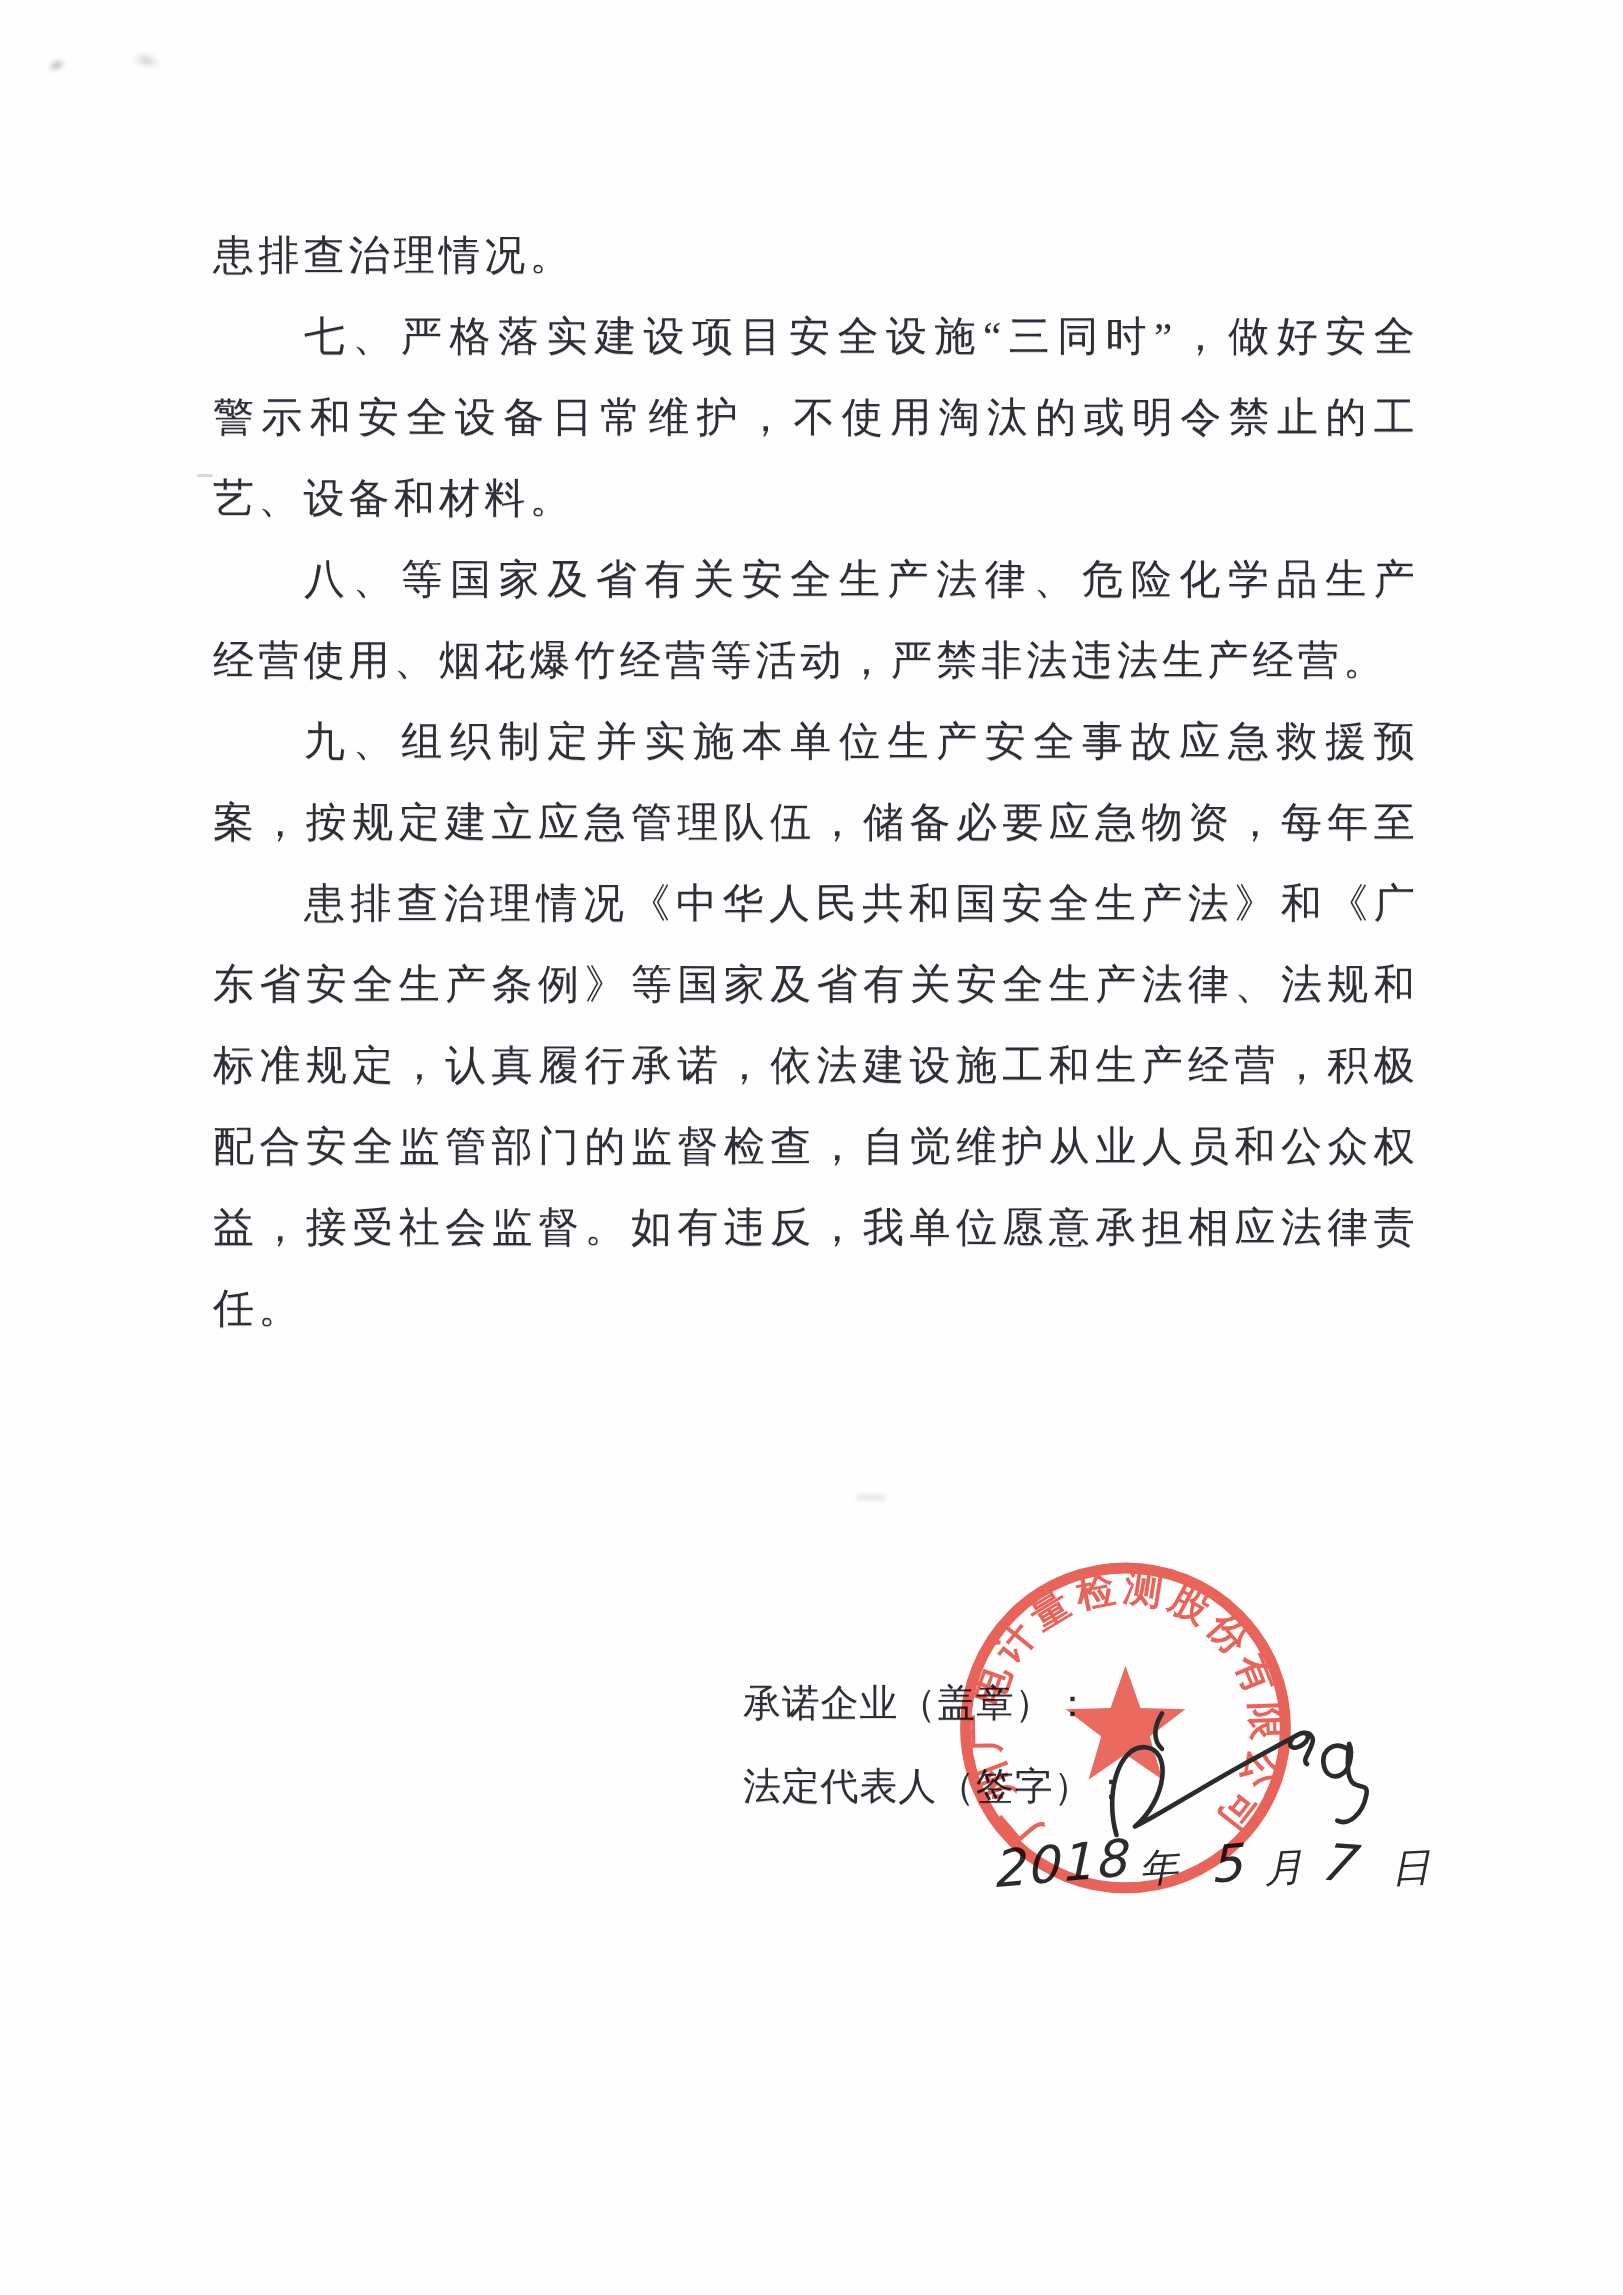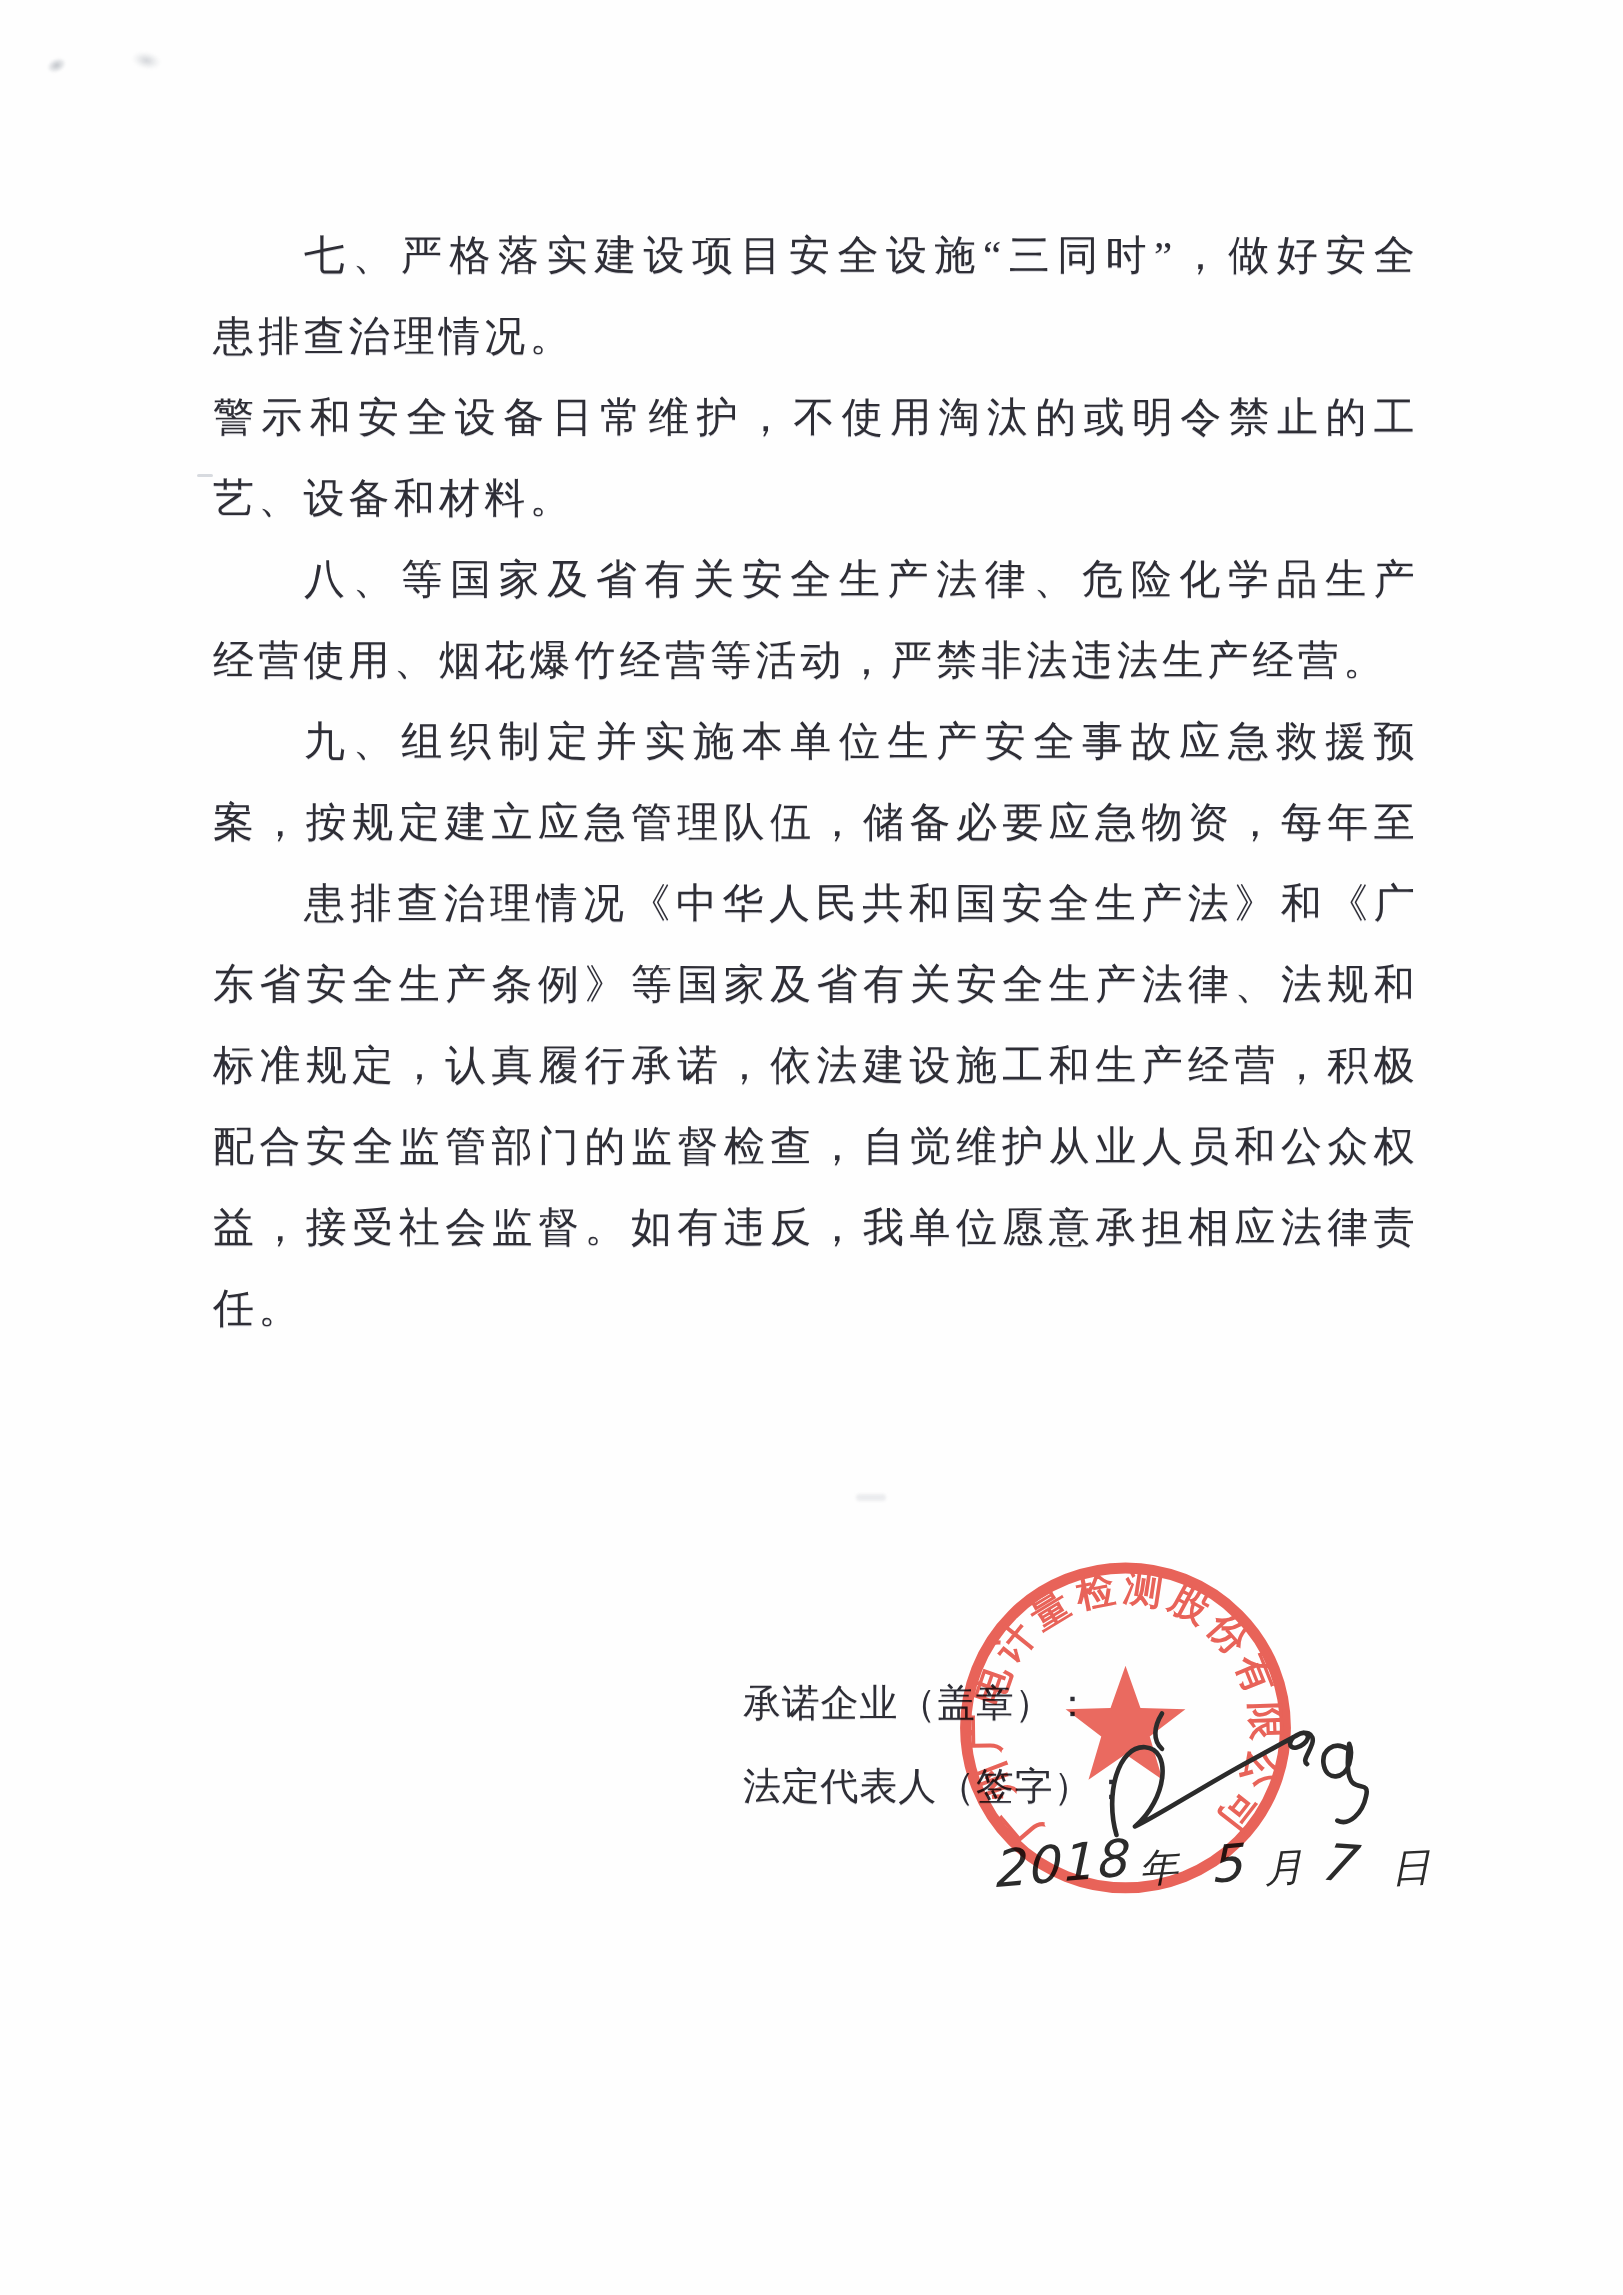--- a/index.html
+++ b/index.html
@@ -80,25 +80,25 @@
 
 <div class="page">
 
   <div class="speck speck-1"></div>
   <div class="speck speck-2"></div>
   <div class="dash-1"></div>
   <div class="smudge-1"></div>
 
   <div class="doc-text">
 
-  <div class="line indent full">
+  <div class="line">
+        <span>患排查治理情况。</span>
+      </div>
+      <div class="line indent full">
         <span>七、严格落实建设项目安全设施“三同时”，做好安全</span>
-      </div>
-      <div class="line">
-        <span>患排查治理情况。</span>
       </div>
       <div class="line full">
         <span>警示和安全设备日常维护，不使用淘汰的或明令禁止的工</span>
       </div>
       <div class="line">
         <span>艺、设备和材料。</span>
       </div>
       <div class="line indent full">
         <span>八、等国家及省有关安全生产法律、危险化学品生产</span>
       </div>

